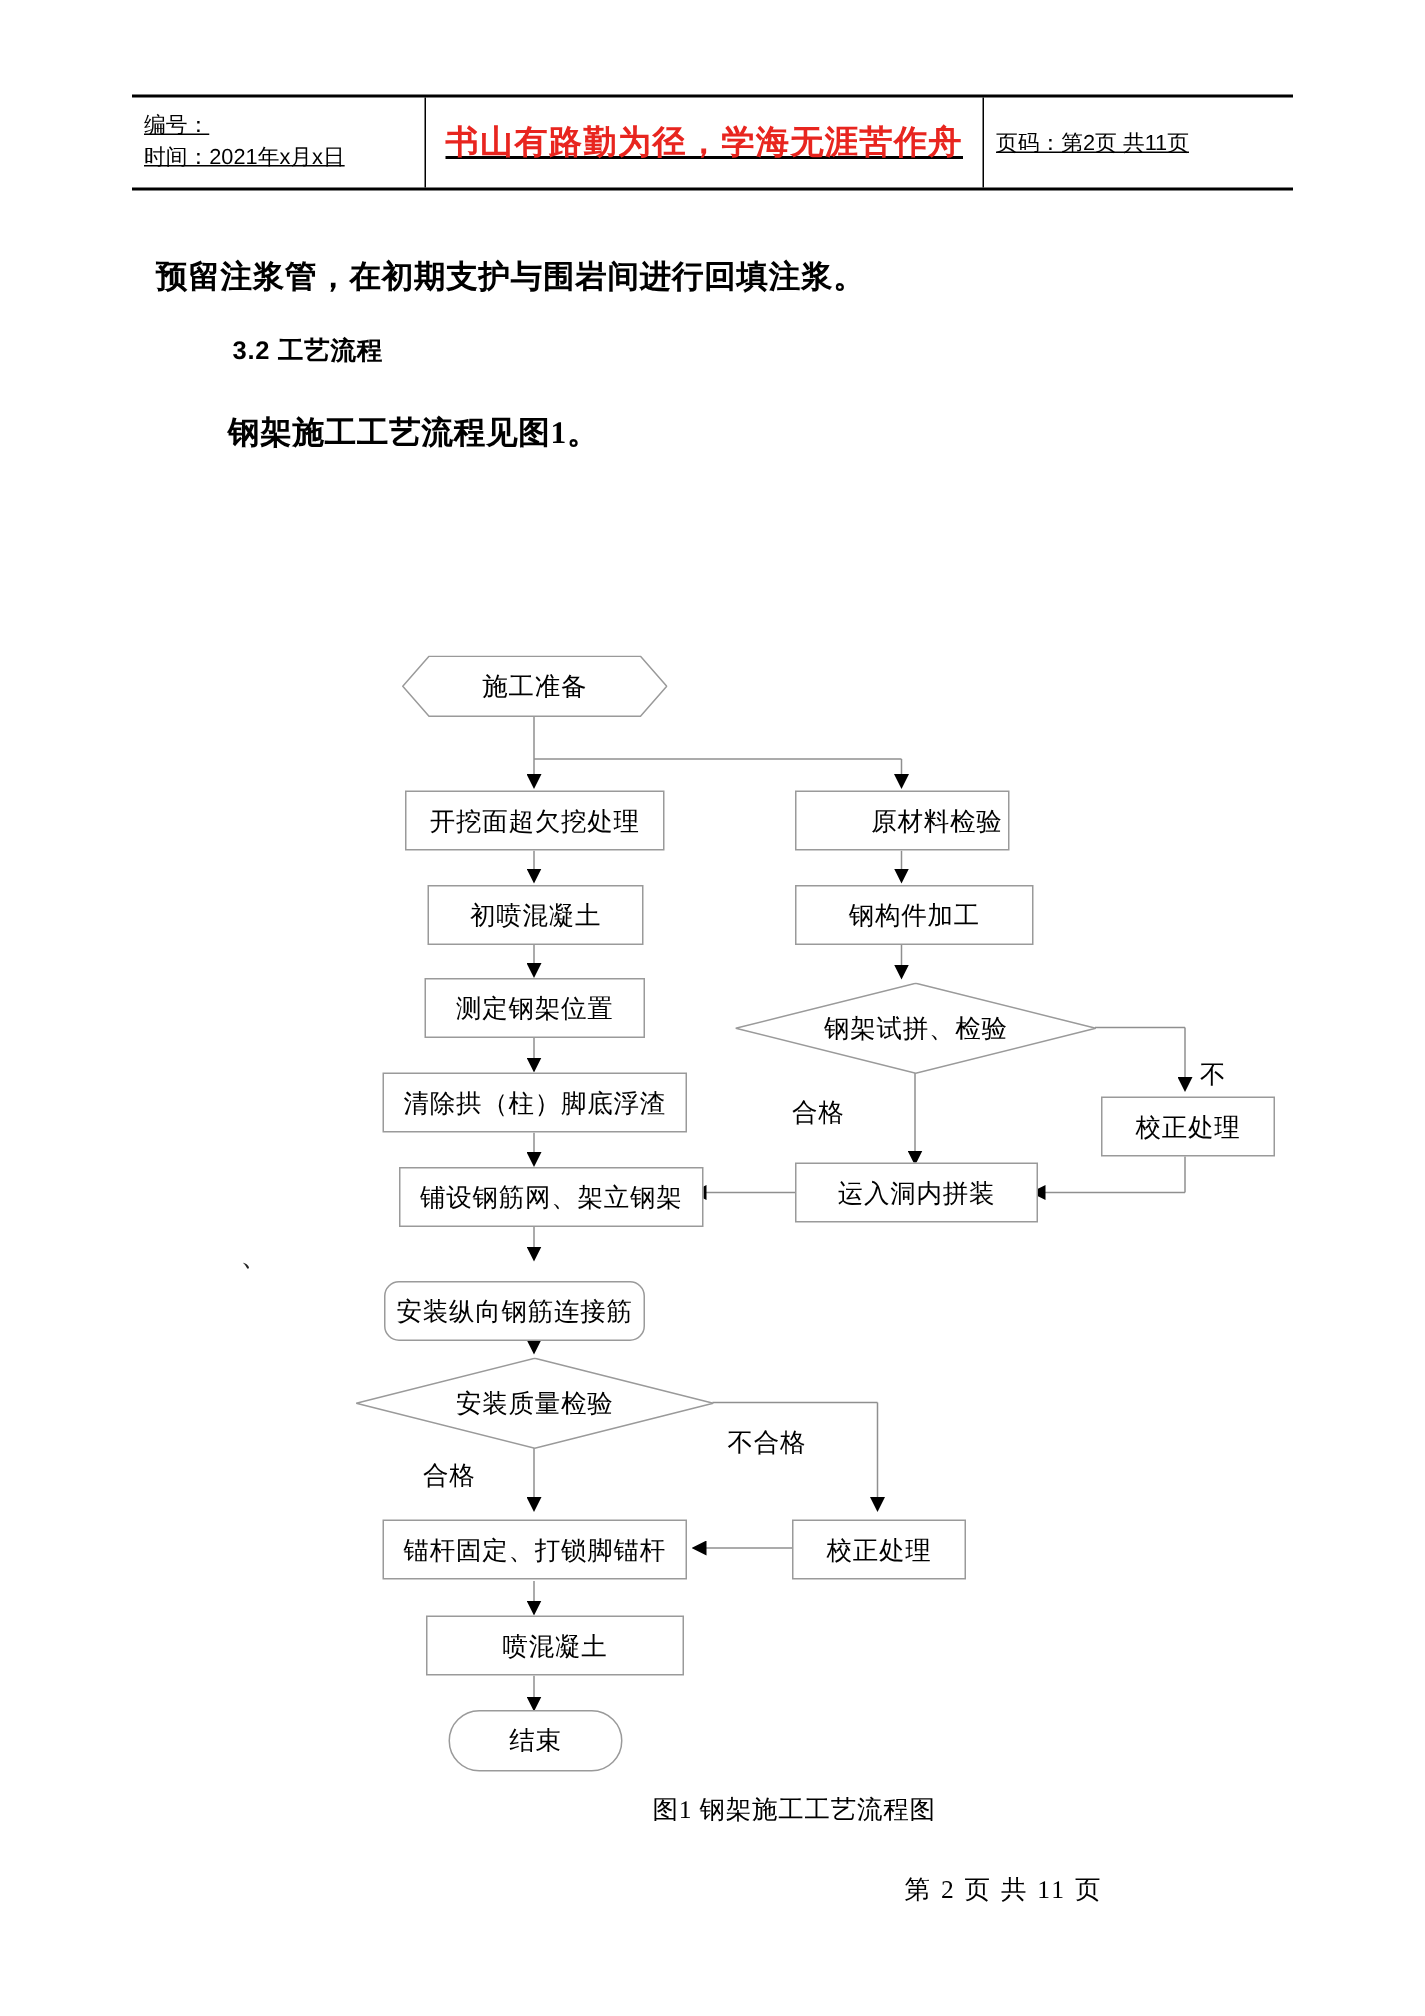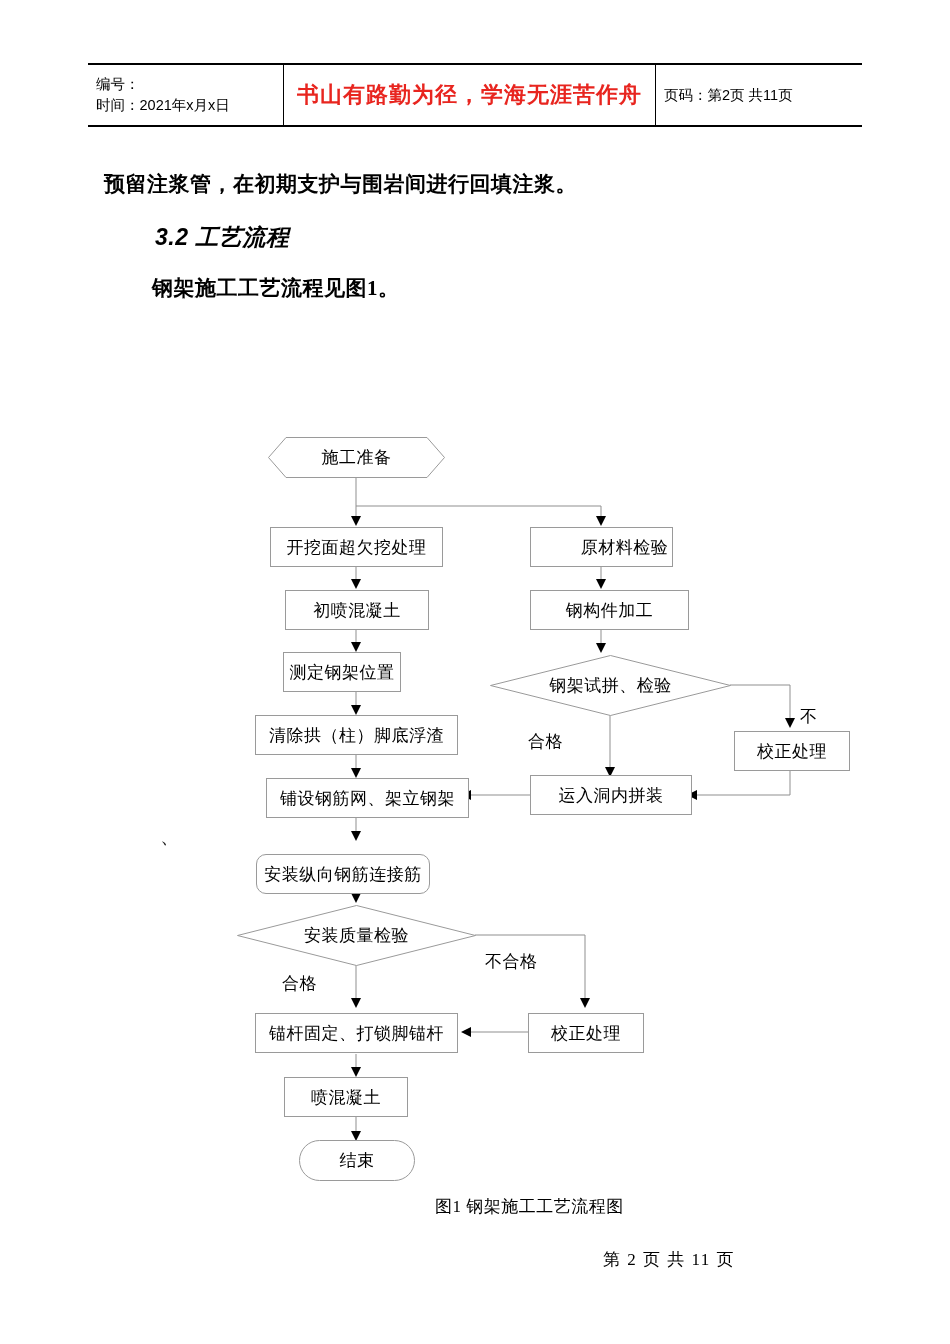--- a/index.html
+++ b/index.html
@@ -23,20 +23,21 @@
     top: 63px;
     width: 774px;
     border-top: 2px solid #000;
     border-bottom: 2px solid #000;
     box-sizing: border-box;
   }
   .header-row {
     display: flex;
     align-items: stretch;
     min-height: 60px;
+    text-decoration: underline;
   }
   .hcell {
     display: flex;
     flex-direction: column;
     justify-content: center;
     padding: 4px 8px;
     box-sizing: border-box;
   }
   .hcell-left {
     width: 196px;
@@ -69,26 +70,25 @@
     font-size: 21px;
     letter-spacing: 0.5px;
     white-space: nowrap;
     font-weight: bold;
   }
   .para-1 { left: 104px; top: 170px; }
   .heading {
     position: absolute;
     left: 155px;
     top: 222px;
-    font-size: 23px;
+    font-size: 17px;
     font-weight: bold;
     font-family: "Liberation Sans", sans-serif;
     letter-spacing: 0.5px;
     white-space: nowrap;
-    font-style: italic;
   }
   .para-2 { left: 152px; top: 274px; }
 
   .tick-mark {
     position: absolute;
     left: 160px;
     top: 823px;
     font-size: 20px;
     color: #222;
   }
@@ -232,31 +232,31 @@
   <svg width="177" height="41" viewBox="0 0 177 41">
     <polygon points="18,0.5 159,0.5 176.5,20.5 159,40.5 18,40.5 0.5,20.5" fill="#ffffff" stroke="#9a9a9a" stroke-width="1"></polygon>
   </svg>
   <div class="txt">施工准备</div>
 </div>
 
 <div class="fc-node fc-rect" style="left:270px; top:527px; width:173px; height:40px;">开挖面超欠挖处理</div>
 
 <div class="fc-node fc-rect" style="left:285px; top:590px; width:144px; height:40px;">初喷混凝土</div>
 
-<div class="fc-node fc-rect" style="left:283px; top:652px; width:118px; height:40px;">测定钢架位置</div>
+<div class="fc-node fc-rect" style="left:283px; top:652px; width:147px; height:40px;">测定钢架位置</div>
 
 <div class="fc-node fc-rect" style="left:255px; top:715px; width:203px; height:40px;">清除拱（柱）脚底浮渣</div>
 
 <div class="fc-node fc-rect" style="left:255px; top:778px; width:203px; height:40px;margin-left:11px;">铺设钢筋网、架立钢架</div>
 
 <div class="fc-node fc-rect" style="left:256px; top:854px; width:174px; height:40px;border-radius:10px;">安装纵向钢筋连接筋</div>
 
 <div class="fc-node fc-rect" style="left:255px; top:1013px; width:203px; height:40px;">锚杆固定、打锁脚锚杆</div>
 
-<div class="fc-node fc-rect" style="left:284px; top:1077px; width:124px; height:40px;">喷混凝土</div>
+<div class="fc-node fc-rect" style="left:284px; top:1077px; width:172px; height:40px;">喷混凝土</div>
 
 <div class="fc-node fc-round" style="left:299px; top:1140px; width:116px; height:41px;">结束</div>
 
 <div class="fc-node fc-rect" style="left:530px; top:527px; width:143px; height:40px;padding-left:46px;">原材料检验</div>
 
 <div class="fc-node fc-rect" style="left:530px; top:590px; width:159px; height:40px;">钢构件加工</div>
 
 <div class="fc-shapewrap" style="left:490px; top:655px; width:241px; height:61px;">
   <svg width="241" height="61" viewBox="0 0 241 61">
     <polygon points="120.5,0.5 240.5,30.5 120.5,60.5 0.5,30.5" fill="#ffffff" stroke="#9a9a9a" stroke-width="1"></polygon>

